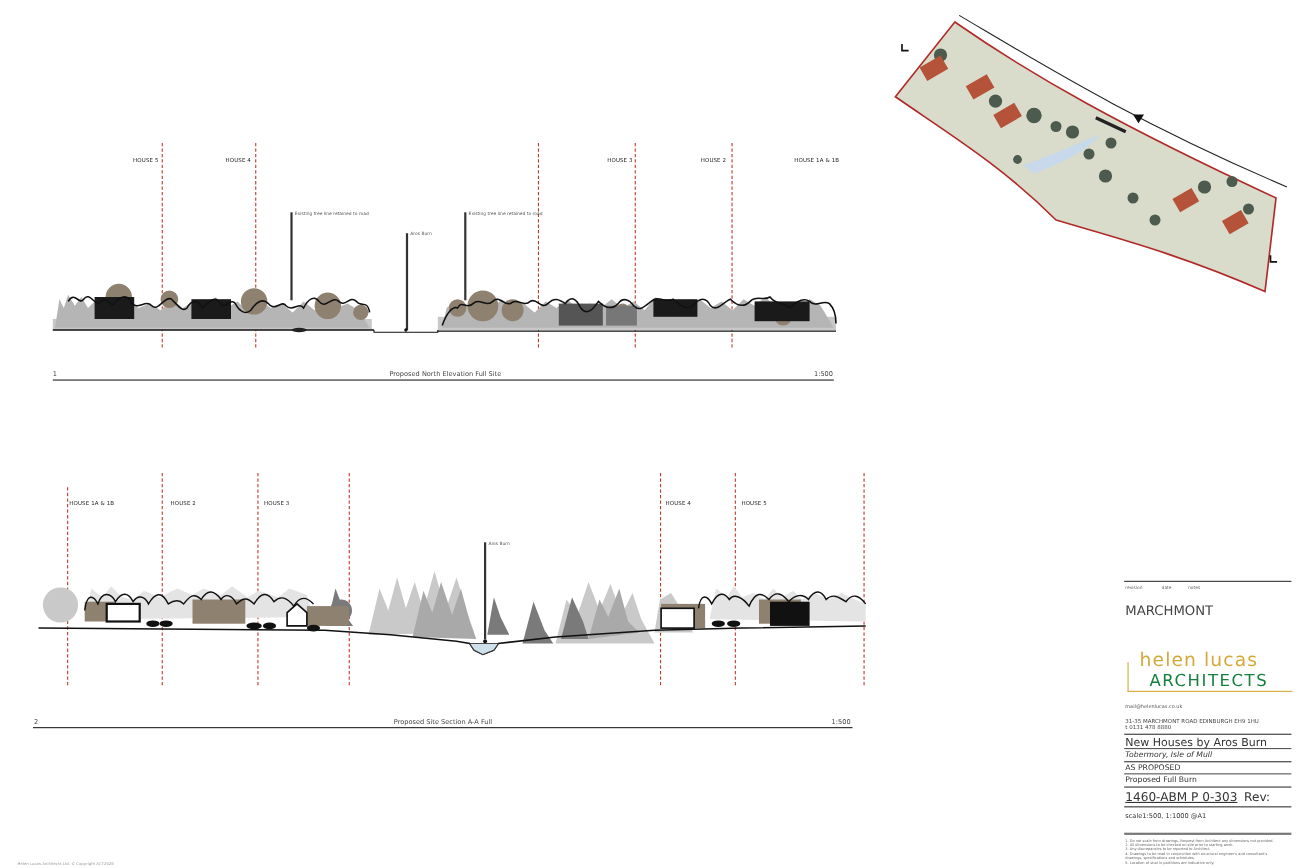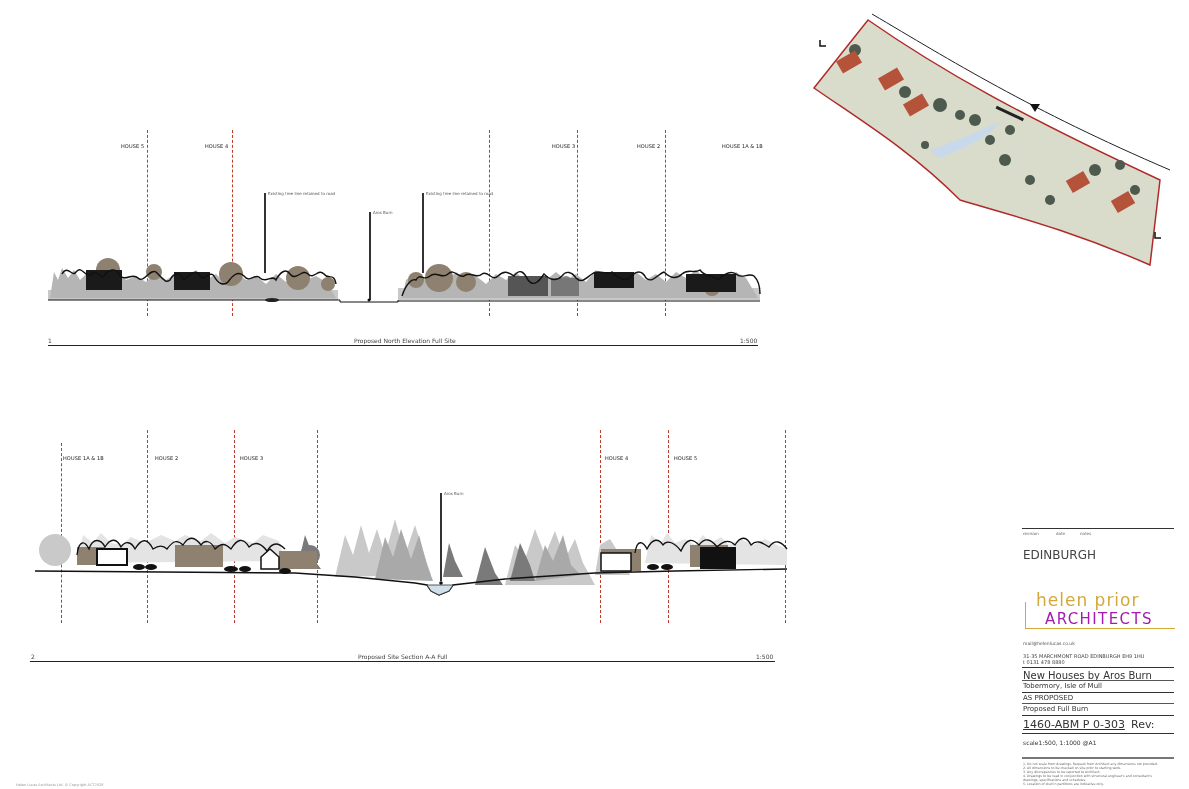--- a/index.html
+++ b/index.html
@@ -206,35 +206,35 @@
     <path d="M355 232 L355 238 L361 238" fill="none" stroke="#111" stroke-width="1.5"></path>
   </svg>
 </div>
 
 <div>
   <div class="tb-rule" style="top:528px;"></div>
   <div class="tb-txt" style="top:531px;font-size:4px;color:#666;">revision</div>
   <div class="tb-txt" style="top:531px;left:1056px;font-size:4px;color:#666;">date</div>
   <div class="tb-txt" style="top:531px;left:1080px;font-size:4px;color:#666;">notes</div>
 
-  <div class="tb-txt" style="top:548px;font-size:12px;color:#444;">EDINBURGH</div>
+  <div class="tb-txt" style="top:548px;font-size:12px;color:#444;">MARCHMONT</div>
 
   <div>
-    <div class="tb-txt" style="top:590px;left:1036px;font-size:17px;color:#d4a93a;letter-spacing:1px;">helen prior</div>
-    <div class="tb-txt" style="top:610px;left:1045px;font-size:15px;color:#a21caf;letter-spacing:1.4px;">ARCHITECTS</div>
+    <div class="tb-txt" style="top:590px;left:1036px;font-size:17px;color:#d4a93a;letter-spacing:1px;">helen lucas</div>
+    <div class="tb-txt" style="top:610px;left:1045px;font-size:15px;color:#15803d;letter-spacing:1.4px;">ARCHITECTS</div>
     <div class="abs" style="left:1025px;top:602px;width:149px;height:26px;border-left:1.5px solid #d4a93a;border-bottom:1.5px solid #d4a93a;"></div>
   </div>
 
   <div class="tb-txt" style="top:641px;font-size:4.5px;color:#555;">mail@helenlucas.co.uk</div>
   <div class="tb-txt" style="top:653px;font-size:5px;color:#444;">31-35 MARCHMONT ROAD EDINBURGH EH9 1HU</div>
   <div class="tb-txt" style="top:659px;font-size:5px;color:#444;">t 0131 478 8880</div>
   <div class="tb-rule" style="top:667px;"></div>
   <div class="tb-txt" style="top:670px;font-size:10px;">New Houses by Aros Burn</div>
   <div class="tb-thin" style="top:680px;"></div>
-  <div class="tb-txt" style="top:682px;font-size:7px;">Tobermory, Isle of Mull</div>
+  <div class="tb-txt" style="top:682px;font-size:7px;font-style:italic;">Tobermory, Isle of Mull</div>
   <div class="tb-rule" style="top:692px;"></div>
   <div class="tb-txt" style="top:694px;font-size:7px;">AS PROPOSED</div>
   <div class="tb-thin" style="top:703px;"></div>
   <div class="tb-txt" style="top:705px;font-size:7px;">Proposed Full Burn</div>
   <div class="tb-rule" style="top:715px;"></div>
   <div class="tb-txt" style="top:718px;font-size:11px;color:#333;text-decoration:underline;">1460-ABM P 0-303</div>
   <div class="tb-txt" style="top:718px;left:1131px;font-size:11px;color:#333;">Rev:</div>
   <div class="tb-rule" style="top:733px;"></div>
   <div class="tb-txt" style="top:739px;font-size:6px;">scale1:500, 1:1000 @A1</div>
   <div class="tb-rule" style="top:757px;border-top-width:2.5px;border-color:#777;"></div>

